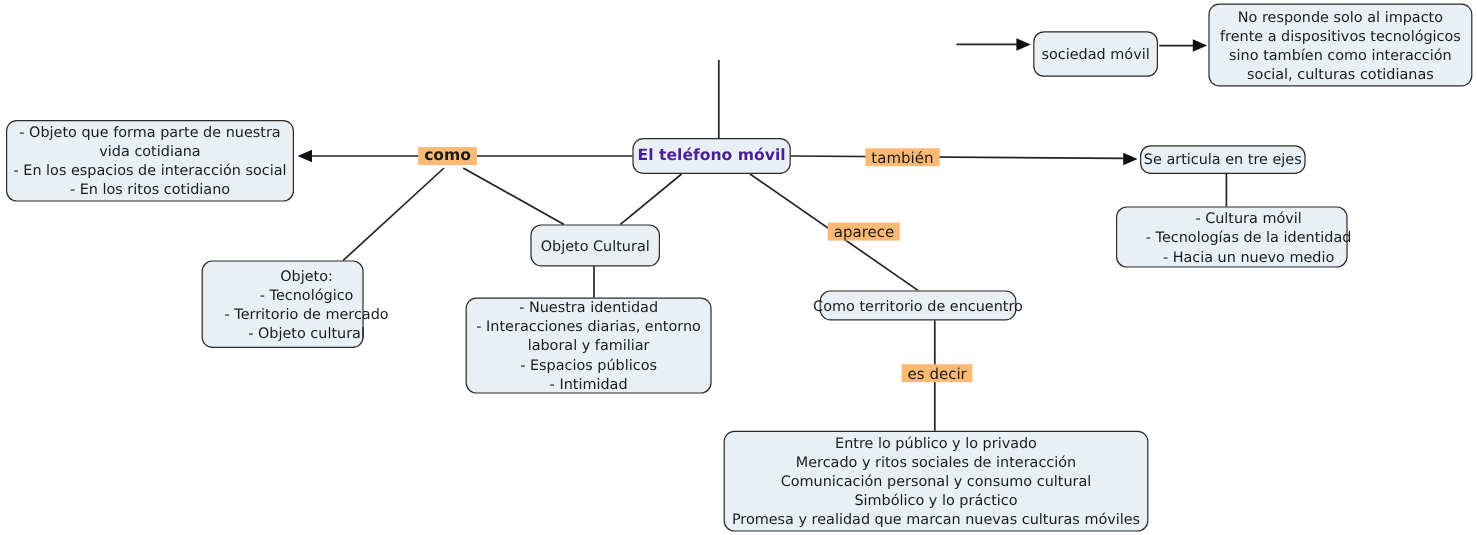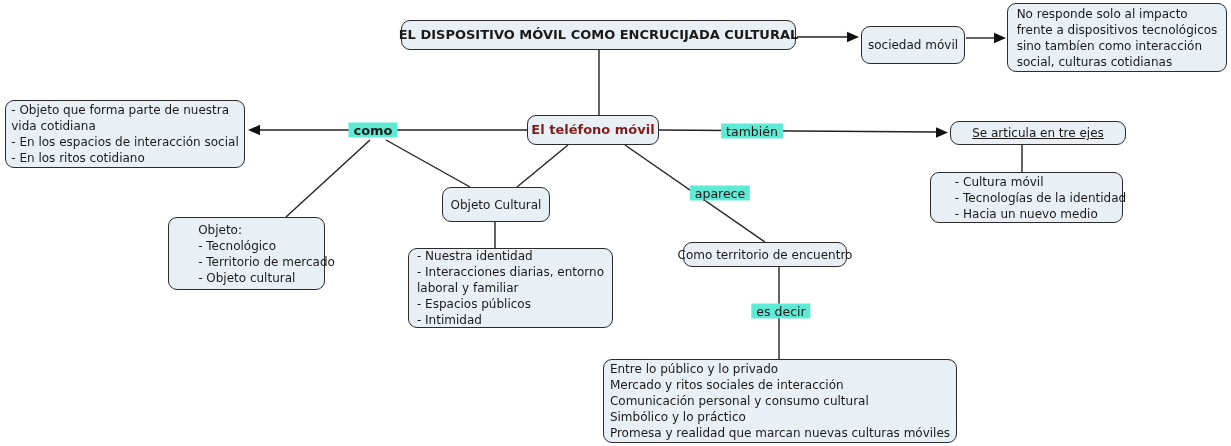--- a/index.html
+++ b/index.html
@@ -14,33 +14,33 @@
   svg.edges { position: absolute; left: 0; top: 0; z-index: 1; }
   svg.edges path, svg.edges line { stroke: #222; stroke-width: 1.4; fill: none; }
   svg.edges polygon { fill: #111; stroke: none; }
 
   .node {
     position: absolute; z-index: 2;
     background: #e9f0f5;
     border: 1.3px solid #2b2b2b;
     border-radius: 9px;
     display: flex; align-items: center; justify-content: center;
-    text-align: left;
+    text-align: center;
     white-space: pre;
     font-size: 12px; line-height: 16px;
     box-sizing: border-box;
     color: #1a1a1a;
   }
   .node.title-node { font-weight: bold; font-size: 13px; border-width: 1.6px; }
-  .node.accent-node { font-weight: bold; font-size: 13px; color: #7f1d1d; }
+  .node.accent-node { font-weight: bold; font-size: 13px; color: #4c1d95; }
 
   .link-label {
     position: absolute; z-index: 3;
     transform: translate(-50%, -50%);
-    background: #5eead4;
+    background: #fdba74;
     padding: 0 5px;
     font-size: 12.5px;
     white-space: nowrap;
     color: #1a1a1a;
   }
   .link-label.bold { font-weight: bold; font-size: 13px; }
 </style>
 </head>
 <body>
 
@@ -63,50 +63,49 @@
 
     <line x1="370" y1="140" x2="286" y2="217"></line>
     <line x1="386" y1="140" x2="470" y2="187"></line>
     <line x1="568" y1="145" x2="517" y2="187"></line>
     <line x1="625" y1="145" x2="765" y2="242"></line>
     <line x1="1022" y1="145" x2="1022" y2="172"></line>
     <line x1="495" y1="212" x2="495" y2="248"></line>
     <line x1="779" y1="267" x2="779" y2="359"></line>
   </svg>
 
-  <div class="node title-node" style="left:401px; top:20px; width:395px; height:30px;">EL DISPOSITIVO MÓVIL COMO ENCRUCIJADA CULTURAL</div>
 
   <div class="node" style="left:861px; top:26px; width:104px; height:38px;">sociedad móvil</div>
 
   <div class="node" style="left:1007px; top:3px; width:220px; height:69px;">No responde solo al impacto
 frente a dispositivos tecnológicos
 sino tambíen como interacción
 social, culturas cotidianas</div>
 
   <div class="node accent-node" style="left:527px; top:115px; width:132px; height:30px;">El teléfono móvil</div>
 
   <div class="node" style="left:5px; top:100px; width:240px; height:68px;">- Objeto que forma parte de nuestra
 vida cotidiana
 - En los espacios de interacción social
 - En los ritos cotidiano</div>
 
-  <div class="node" style="left:950px; top:121px; width:176px; height:24px;text-decoration:underline;">Se articula en tre ejes</div>
+  <div class="node" style="left:950px; top:121px; width:138px; height:24px;">Se articula en tre ejes</div>
 
   <div class="node" style="left:930px; top:172px; width:193px; height:51px;padding-left:28px;">- Cultura móvil
 - Tecnologías de la identidad
 - Hacia un nuevo medio</div>
 
-  <div class="node" style="left:168px; top:217px; width:157px; height:73px;padding-left:40px;">Objeto:
+  <div class="node" style="left:168px; top:217px; width:135px; height:73px;padding-left:40px;">Objeto:
 - Tecnológico
 - Territorio de mercado
 - Objeto cultural</div>
 
   <div class="node" style="left:442px; top:187px; width:108px; height:35px;">Objeto Cultural</div>
 
-  <div class="node" style="left:388px; top:248px; width:205px; height:80px;margin-left:20px;">- Nuestra identidad
+  <div class="node" style="left:388px; top:248px; width:205px; height:80px;">- Nuestra identidad
 - Interacciones diarias, entorno
 laboral y familiar
 - Espacios públicos
 - Intimidad</div>
 
   <div class="node" style="left:683px; top:242px; width:164px; height:25px;">Como territorio de encuentro</div>
 
   <div class="node" style="left:603px; top:359px; width:354px; height:84px;">Entre lo público y lo privado
 Mercado y ritos sociales de interacción
 Comunicación personal y consumo cultural

